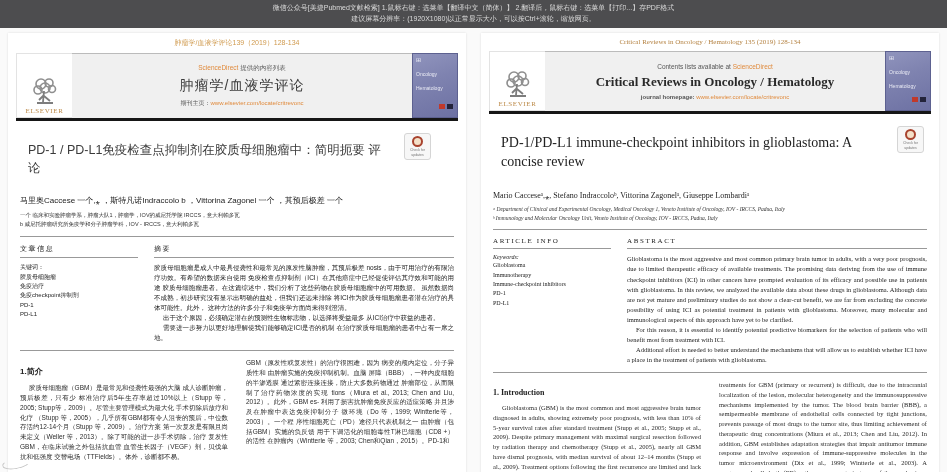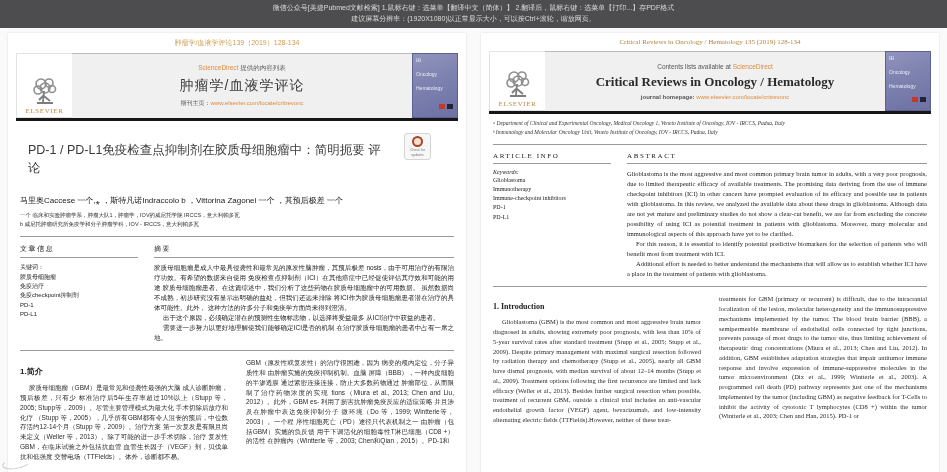--- a/index.html
+++ b/index.html
@@ -218,21 +218,29 @@
       <div class="cover">
         <div class="cover-mark">⊞</div>
         <div class="cover-title">Oncology</div>
         <div class="cover-title">Hematology</div>
         <div class="cover-dot-red"></div>
         <div class="cover-dot-dark"></div>
       </div>
     </div>
     <div class="blackbar"></div>
 
-
+    <div class="titlerow">
+      <h1 class="atitle">PD-1/PD-L1 immune-checkpoint inhibitors in glioblastoma: A concise review</h1>
+      <div class="badge">
+        <div class="badge-ring"></div>
+        <div class="badge-label">Check for updates</div>
+      </div>
+    </div>
+
+    <div class="authors">Mario Cacceseᵃ,⁎, Stefano Indraccoloᵇ, Vittorina Zagonelᵃ, Giuseppe Lombardiᵃ</div>
     <div class="affils">
       <div>ᵃ Department of Clinical and Experimental Oncology, Medical Oncology 1, Veneto Institute of Oncology, IOV - IRCCS, Padua, Italy</div>
       <div>ᵇ Immunology and Molecular Oncology Unit, Veneto Institute of Oncology, IOV - IRCCS, Padua, Italy</div>
     </div>
 
     <hr class="thin">
 
     <div class="infoabs">
       <div class="infocol">
         <div class="sechead">ARTICLE INFO</div>

